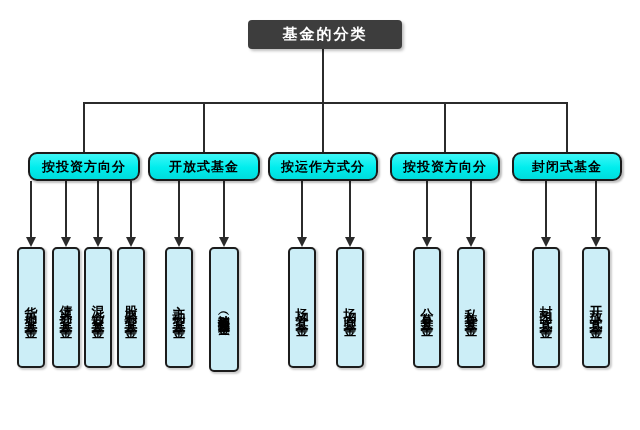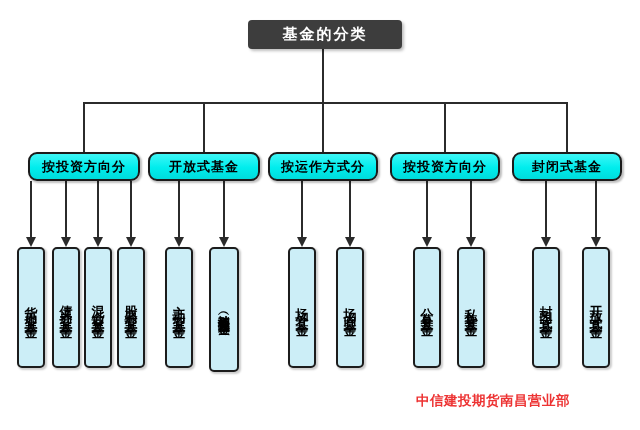--- a/index.html
+++ b/index.html
@@ -164,15 +164,14 @@
     <span>私募基金</span>
   </div>
 
   <div class="node leaf" style="left:532px;">
     <span>封闭式基金</span>
   </div>
   <div class="node leaf" style="left:582px;">
     <span>开放式基金</span>
   </div>
 
-  <div class="footer">中信建投期货南昌营业部</div>
 
 </div>
 
 </body></html>

